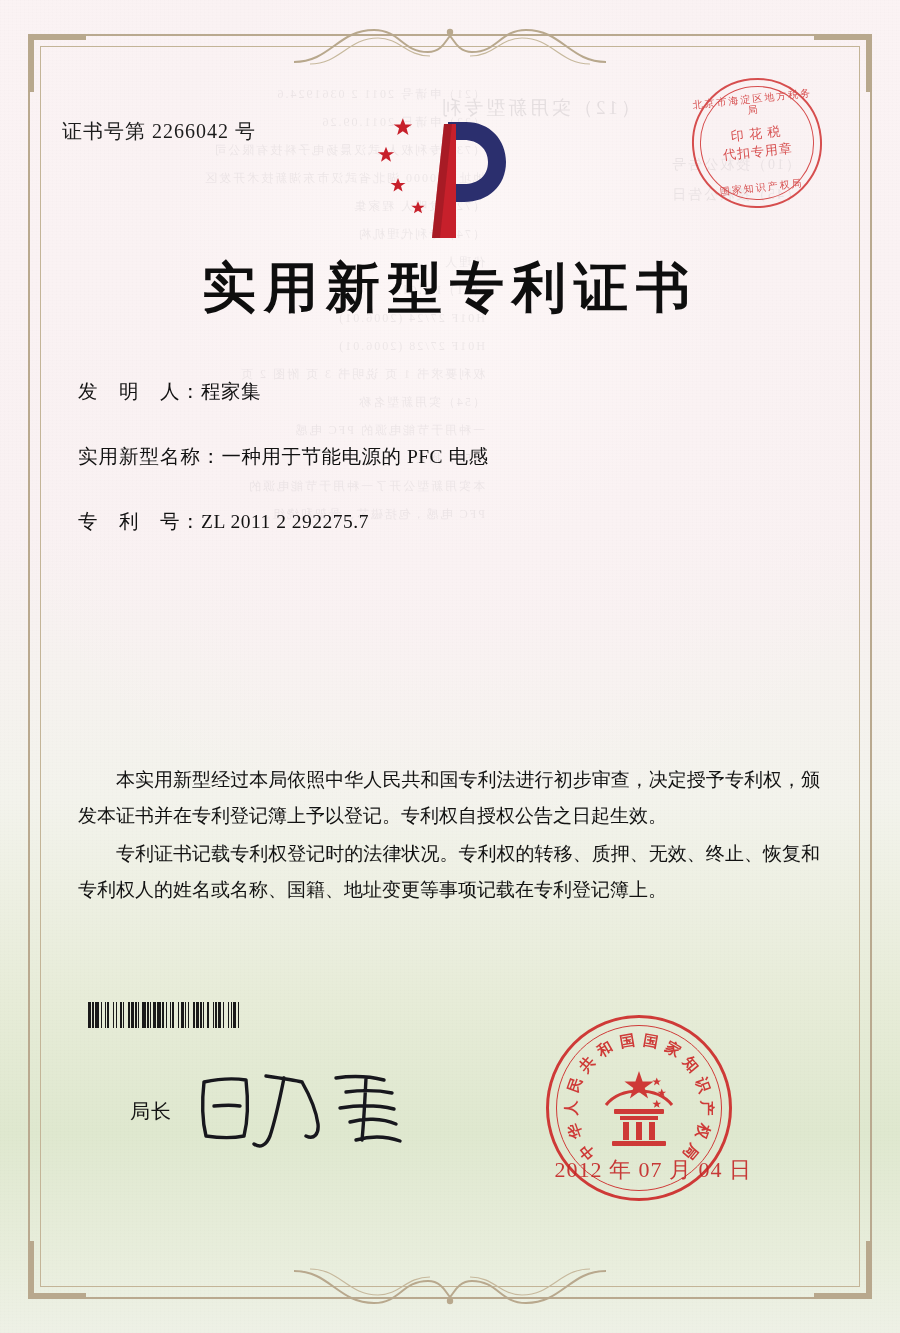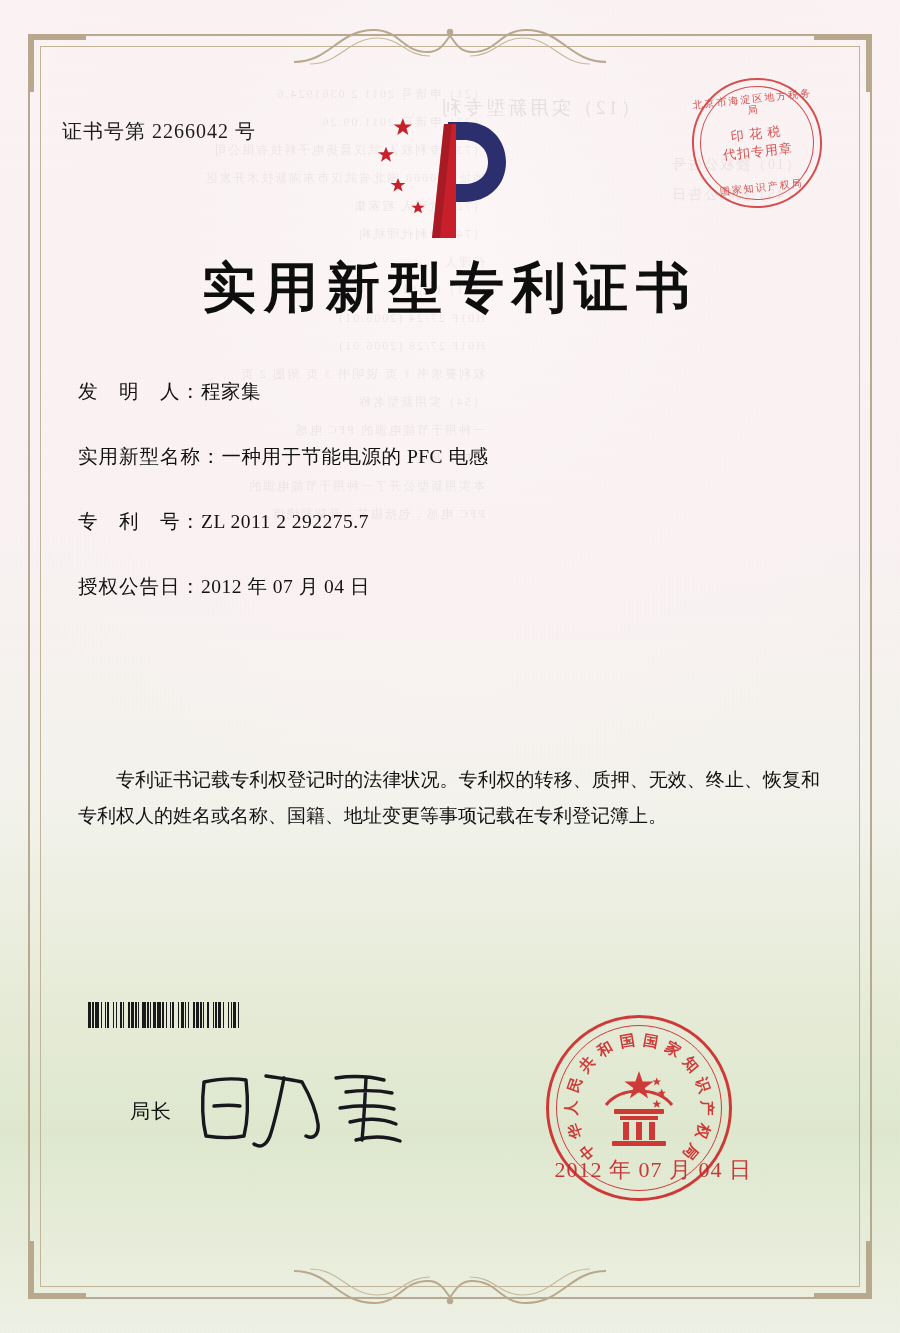--- a/index.html
+++ b/index.html
@@ -399,26 +399,24 @@
   <div class="fields">
     <div class="field-row">
       <span class="field-label">发　明　人：</span><span class="field-value">程家集</span>
     </div>
     <div class="field-row">
       <span class="field-label">实用新型名称：</span><span class="field-value">一种用于节能电源的 PFC 电感</span>
     </div>
     <div class="field-row">
       <span class="field-label">专　利　号：</span><span class="field-value">ZL 2011 2 292275.7</span>
     </div>
-    <div class="field-row">
-      <span class="field-label">授权公告日：</span><span class="field-value">2012 年 07 月 04 日</span>
-    </div>
   </div>
 
   <div class="body-text">
+    <p>本实用新型经过本局依照中华人民共和国专利法进行初步审查，决定授予专利权，颁发本证书并在专利登记簿上予以登记。专利权自授权公告之日起生效。</p>
     <p>专利证书记载专利权登记时的法律状况。专利权的转移、质押、无效、终止、恢复和专利权人的姓名或名称、国籍、地址变更等事项记载在专利登记簿上。</p>
   </div>
 
   <div class="barcode" id="barcode"><span style="width:3px"></span><span style="width:1px;background:transparent"></span><span style="width:2px"></span><span style="width:1px;background:transparent"></span><span style="width:4px"></span><span style="width:2px;background:transparent"></span><span style="width:1px"></span><span style="width:3px;background:transparent"></span><span style="width:1px"></span><span style="width:1px;background:transparent"></span><span style="width:2px"></span><span style="width:4px;background:transparent"></span><span style="width:1px"></span><span style="width:2px;background:transparent"></span><span style="width:1px"></span><span style="width:3px;background:transparent"></span><span style="width:2px"></span><span style="width:1px;background:transparent"></span><span style="width:1px"></span><span style="width:4px;background:transparent"></span><span style="width:2px"></span><span style="width:1px;background:transparent"></span><span style="width:3px"></span><span style="width:1px;background:transparent"></span><span style="width:2px"></span><span style="width:1px;background:transparent"></span><span style="width:1px"></span><span style="width:3px;background:transparent"></span><span style="width:4px"></span><span style="width:1px;background:transparent"></span><span style="width:2px"></span><span style="width:1px;background:transparent"></span><span style="width:1px"></span><span style="width:2px;background:transparent"></span><span style="width:3px"></span><span style="width:1px;background:transparent"></span><span style="width:4px"></span><span style="width:1px;background:transparent"></span><span style="width:2px"></span><span style="width:2px;background:transparent"></span><span style="width:1px"></span><span style="width:3px;background:transparent"></span><span style="width:1px"></span><span style="width:1px;background:transparent"></span><span style="width:2px"></span><span style="width:4px;background:transparent"></span><span style="width:1px"></span><span style="width:2px;background:transparent"></span><span style="width:3px"></span><span style="width:1px;background:transparent"></span><span style="width:1px"></span><span style="width:2px;background:transparent"></span><span style="width:1px"></span><span style="width:4px;background:transparent"></span><span style="width:2px"></span><span style="width:1px;background:transparent"></span><span style="width:3px"></span><span style="width:1px;background:transparent"></span><span style="width:2px"></span><span style="width:1px;background:transparent"></span><span style="width:1px"></span><span style="width:3px;background:transparent"></span><span style="width:2px"></span><span style="width:4px;background:transparent"></span><span style="width:1px"></span><span style="width:1px;background:transparent"></span><span style="width:2px"></span><span style="width:1px;background:transparent"></span><span style="width:3px"></span><span style="width:2px;background:transparent"></span><span style="width:1px"></span><span style="width:4px;background:transparent"></span><span style="width:1px"></span><span style="width:2px;background:transparent"></span><span style="width:1px"></span><span style="width:1px;background:transparent"></span><span style="width:3px"></span><span style="width:2px;background:transparent"></span><span style="width:1px"></span><span style="width:4px;background:transparent"></span></div>
 
   <div class="director-label">局长</div>
   <svg class="signature" viewBox="0 0 230 92">
     <g fill="none" stroke="#17171d" stroke-width="3.4" stroke-linecap="round" stroke-linejoin="round">
       <path d="M14 20 C 12 38, 12 58, 16 74 M14 20 C 28 17, 44 16, 56 18 M56 18 C 58 36, 58 58, 54 74 M16 74 C 30 76, 44 76, 54 74 M24 44 C 34 43, 44 43, 50 44"></path>
       <path d="M76 14 C 90 16, 104 18, 112 20 M94 16 C 90 36, 86 56, 80 74 C 76 84, 70 86, 64 82 M112 20 C 120 34, 126 48, 128 62 C 129 72, 124 78, 116 74"></path>

